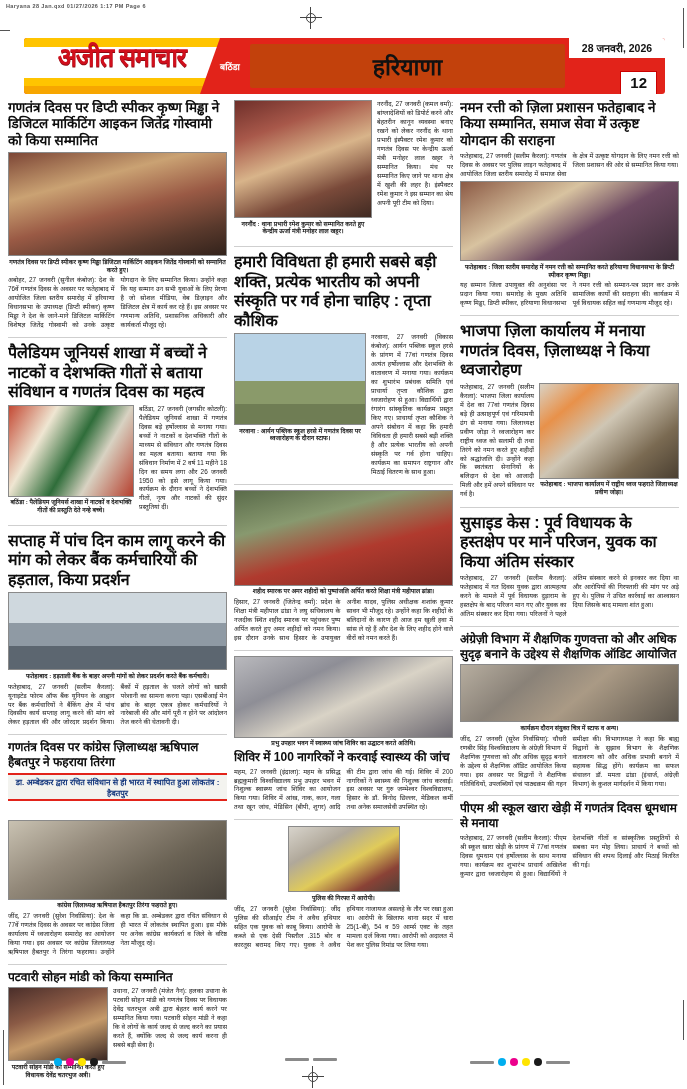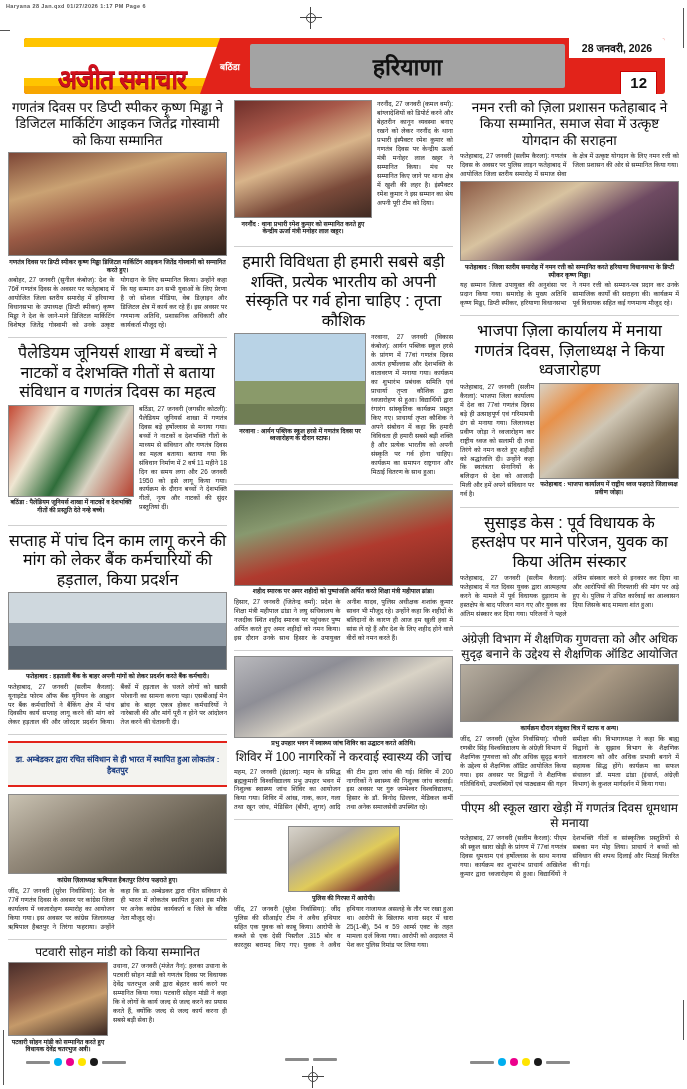--- a/index.html
+++ b/index.html
@@ -13,40 +13,40 @@
   .crosshair{position:absolute;width:22px;height:22px}
   .crosshair .c{position:absolute;left:6px;top:6px;width:10px;height:10px;border:1px solid #444;border-radius:50%}
   .crosshair .h{position:absolute;left:0;top:10px;width:22px;height:1px;background:#444}
   .crosshair .v{position:absolute;left:10px;top:0;width:1px;height:22px;background:#444}
 
   
   .mast{position:absolute;left:24px;right:22px;top:38px;height:56px;background:#e2231a;border-radius:3px;display:flex;overflow:hidden}
   .logo{position:relative;width:196px;height:100%;flex:0 0 auto;
         background:linear-gradient(180deg,#ffc400 0 9px,#ffffff 9px 40px,#ffc400 40px 48px,#f7a600 48px 100%);
         clip-path:polygon(0 0,100% 0,calc(100% - 20px) 100%,0 100%);
-        display:flex;align-items:flex-end;justify-content:center}
+        display:flex;align-items:flex-start;justify-content:center}
   .logo .nm{font-size:25px;font-weight:bold;color:#d10f1c;text-shadow:0 1px 0 #8c0a12;letter-spacing:-1px;transform:scaleY(1.05)}
   .edition{align-self:center;color:#fff;font-size:9px;font-weight:bold;margin:0 6px 0 0;white-space:nowrap}
   .secwrap{flex:1;display:flex;align-items:center}
-  .secbox{flex:1;margin:5px 4px;background:#a3a3a3;border-radius:2px;height:44px;display:flex;align-items:center;justify-content:center}
+  .secbox{flex:1;margin:5px 4px;background:#c2410c;border-radius:2px;height:44px;display:flex;align-items:center;justify-content:center}
   .secbox .t{font-size:23px;font-weight:bold;color:#111}
   .mdate{width:96px;flex:0 0 auto;display:flex;flex-direction:column}
   .mdate .d{background:#fff;color:#111;font-weight:bold;font-size:10.5px;text-align:center;padding:3px 1px;border-bottom:2px solid #e2231a}
   .mdate .pgrow{flex:1;display:flex;justify-content:flex-end;align-items:flex-end;padding-right:9px}
   .mdate .pg{background:#fff;border:2px solid #fff;outline:1px solid #c00;color:#111;font-weight:bold;font-size:15px;padding:0 7px;line-height:18px}
 
   
   .content{position:absolute;left:8px;top:100px;width:671px;display:flex;gap:7px}
   .col{width:219px;flex:0 0 auto}
   .story{margin-bottom:7px;overflow:hidden}
   .rule{border-top:1px solid #cfcfcf;margin:2px 0 5px}
-  .hl{font-weight:normal;text-align:center;color:#0d0d0d;line-height:1.22;margin-bottom:3px}
+  .hl{font-weight:bold;color:#0d0d0d;line-height:1.22;margin-bottom:3px}
   .h-lg{font-size:13.5px}.h-md{font-size:16px}.h-sm{font-size:12px}
   .subhead{font-size:8px;font-weight:bold;color:#14377d;background:#f3f3ef;text-align:center;
-           border-top:2px solid #e2231a;border-bottom:2px solid #e2231a;padding:10px 2px;margin:1px 0 7px}
+           border-top:2px solid #e2231a;border-bottom:2px solid #e2231a;padding:1px 2px;margin:1px 0 19px}
   .ph{border:1px solid #8a8a8a;width:100%}
   .cap{font-size:6.2px;font-weight:bold;text-align:center;color:#222;line-height:1.25;margin:1.5px 0 3px}
   .bd{font-size:6.4px;line-height:1.4;text-align:justify;color:#1c1c1c;column-count:2;column-gap:6px}
   .bd.one{column-count:1}
   .phwrap-l{float:left;width:128px;margin:0 5px 1px 0}
   .phwrap-r{float:right;width:138px;margin:0 0 1px 5px}
   .phwrap-c{width:112px;margin:1px auto 2px}
   .phwrap-l .ph,.phwrap-r .ph,.phwrap-c .ph{width:100%}
 
   
@@ -129,20 +129,21 @@
 
       <article class="story">
         <h2 class="hl h-md">सप्ताह में पांच दिन काम लागू करने की मांग को लेकर बैंक कर्मचारियों की हड़ताल, किया प्रदर्शन</h2>
         <div class="ph g-protest" style="height:78px"></div>
         <p class="cap">फतेहाबाद : हड़ताली बैंक के बाहर अपनी मांगों को लेकर प्रदर्शन करते बैंक कर्मचारी।</p>
         <p class="bd">फतेहाबाद, 27 जनवरी (सलीम कैरला): यूनाइटेड फोरम ऑफ बैंक यूनियन के आह्वान पर बैंक कर्मचारियों ने बैंकिंग क्षेत्र में पांच दिवसीय कार्य सप्ताह लागू करने की मांग को लेकर हड़ताल की और जोरदार प्रदर्शन किया। बैंकों में हड़ताल के चलते लोगों को खासी परेशानी का सामना करना पड़ा। एसबीआई मेन ब्रांच के बाहर एकत्र होकर कर्मचारियों ने नारेबाजी की और मांगें पूरी न होने पर आंदोलन तेज करने की चेतावनी दी।</p>
       </article>
       <div class="rule"></div>
 
       <article class="story">
+        <h2 class="hl h-sm">गणतंत्र दिवस पर कांग्रेस ज़िलाध्यक्ष ऋषिपाल हैबतपुर ने फहराया तिरंगा</h2>
         <p class="subhead">डा. अम्बेडकर द्वारा रचित संविधान से ही भारत में स्थापित हुआ लोकतंत्र : हैबतपुर</p>
         <div class="ph g-group" style="height:80px"></div>
         <p class="cap">कांग्रेस ज़िलाध्यक्ष ऋषिपाल हैबतपुर तिरंगा फहराते हुए।</p>
         <p class="bd">जींद, 27 जनवरी (सुरेश निर्वासिया): देश के 77वें गणतंत्र दिवस के अवसर पर कांग्रेस जिला कार्यालय में ध्वजारोहण समारोह का आयोजन किया गया। इस अवसर पर कांग्रेस जिलाध्यक्ष ऋषिपाल हैबतपुर ने तिरंगा फहराया। उन्होंने कहा कि डा. अम्बेडकर द्वारा रचित संविधान से ही भारत में लोकतंत्र स्थापित हुआ। इस मौके पर अनेक कांग्रेस कार्यकर्ता व जिले के वरिष्ठ नेता मौजूद रहे।</p>
       </article>
       <div class="rule"></div>
 
       <article class="story">
         <h2 class="hl h-sm">पटवारी सोहन मांडी को किया सम्मानित</h2>
         <div class="phwrap-l" style="width:100px">

